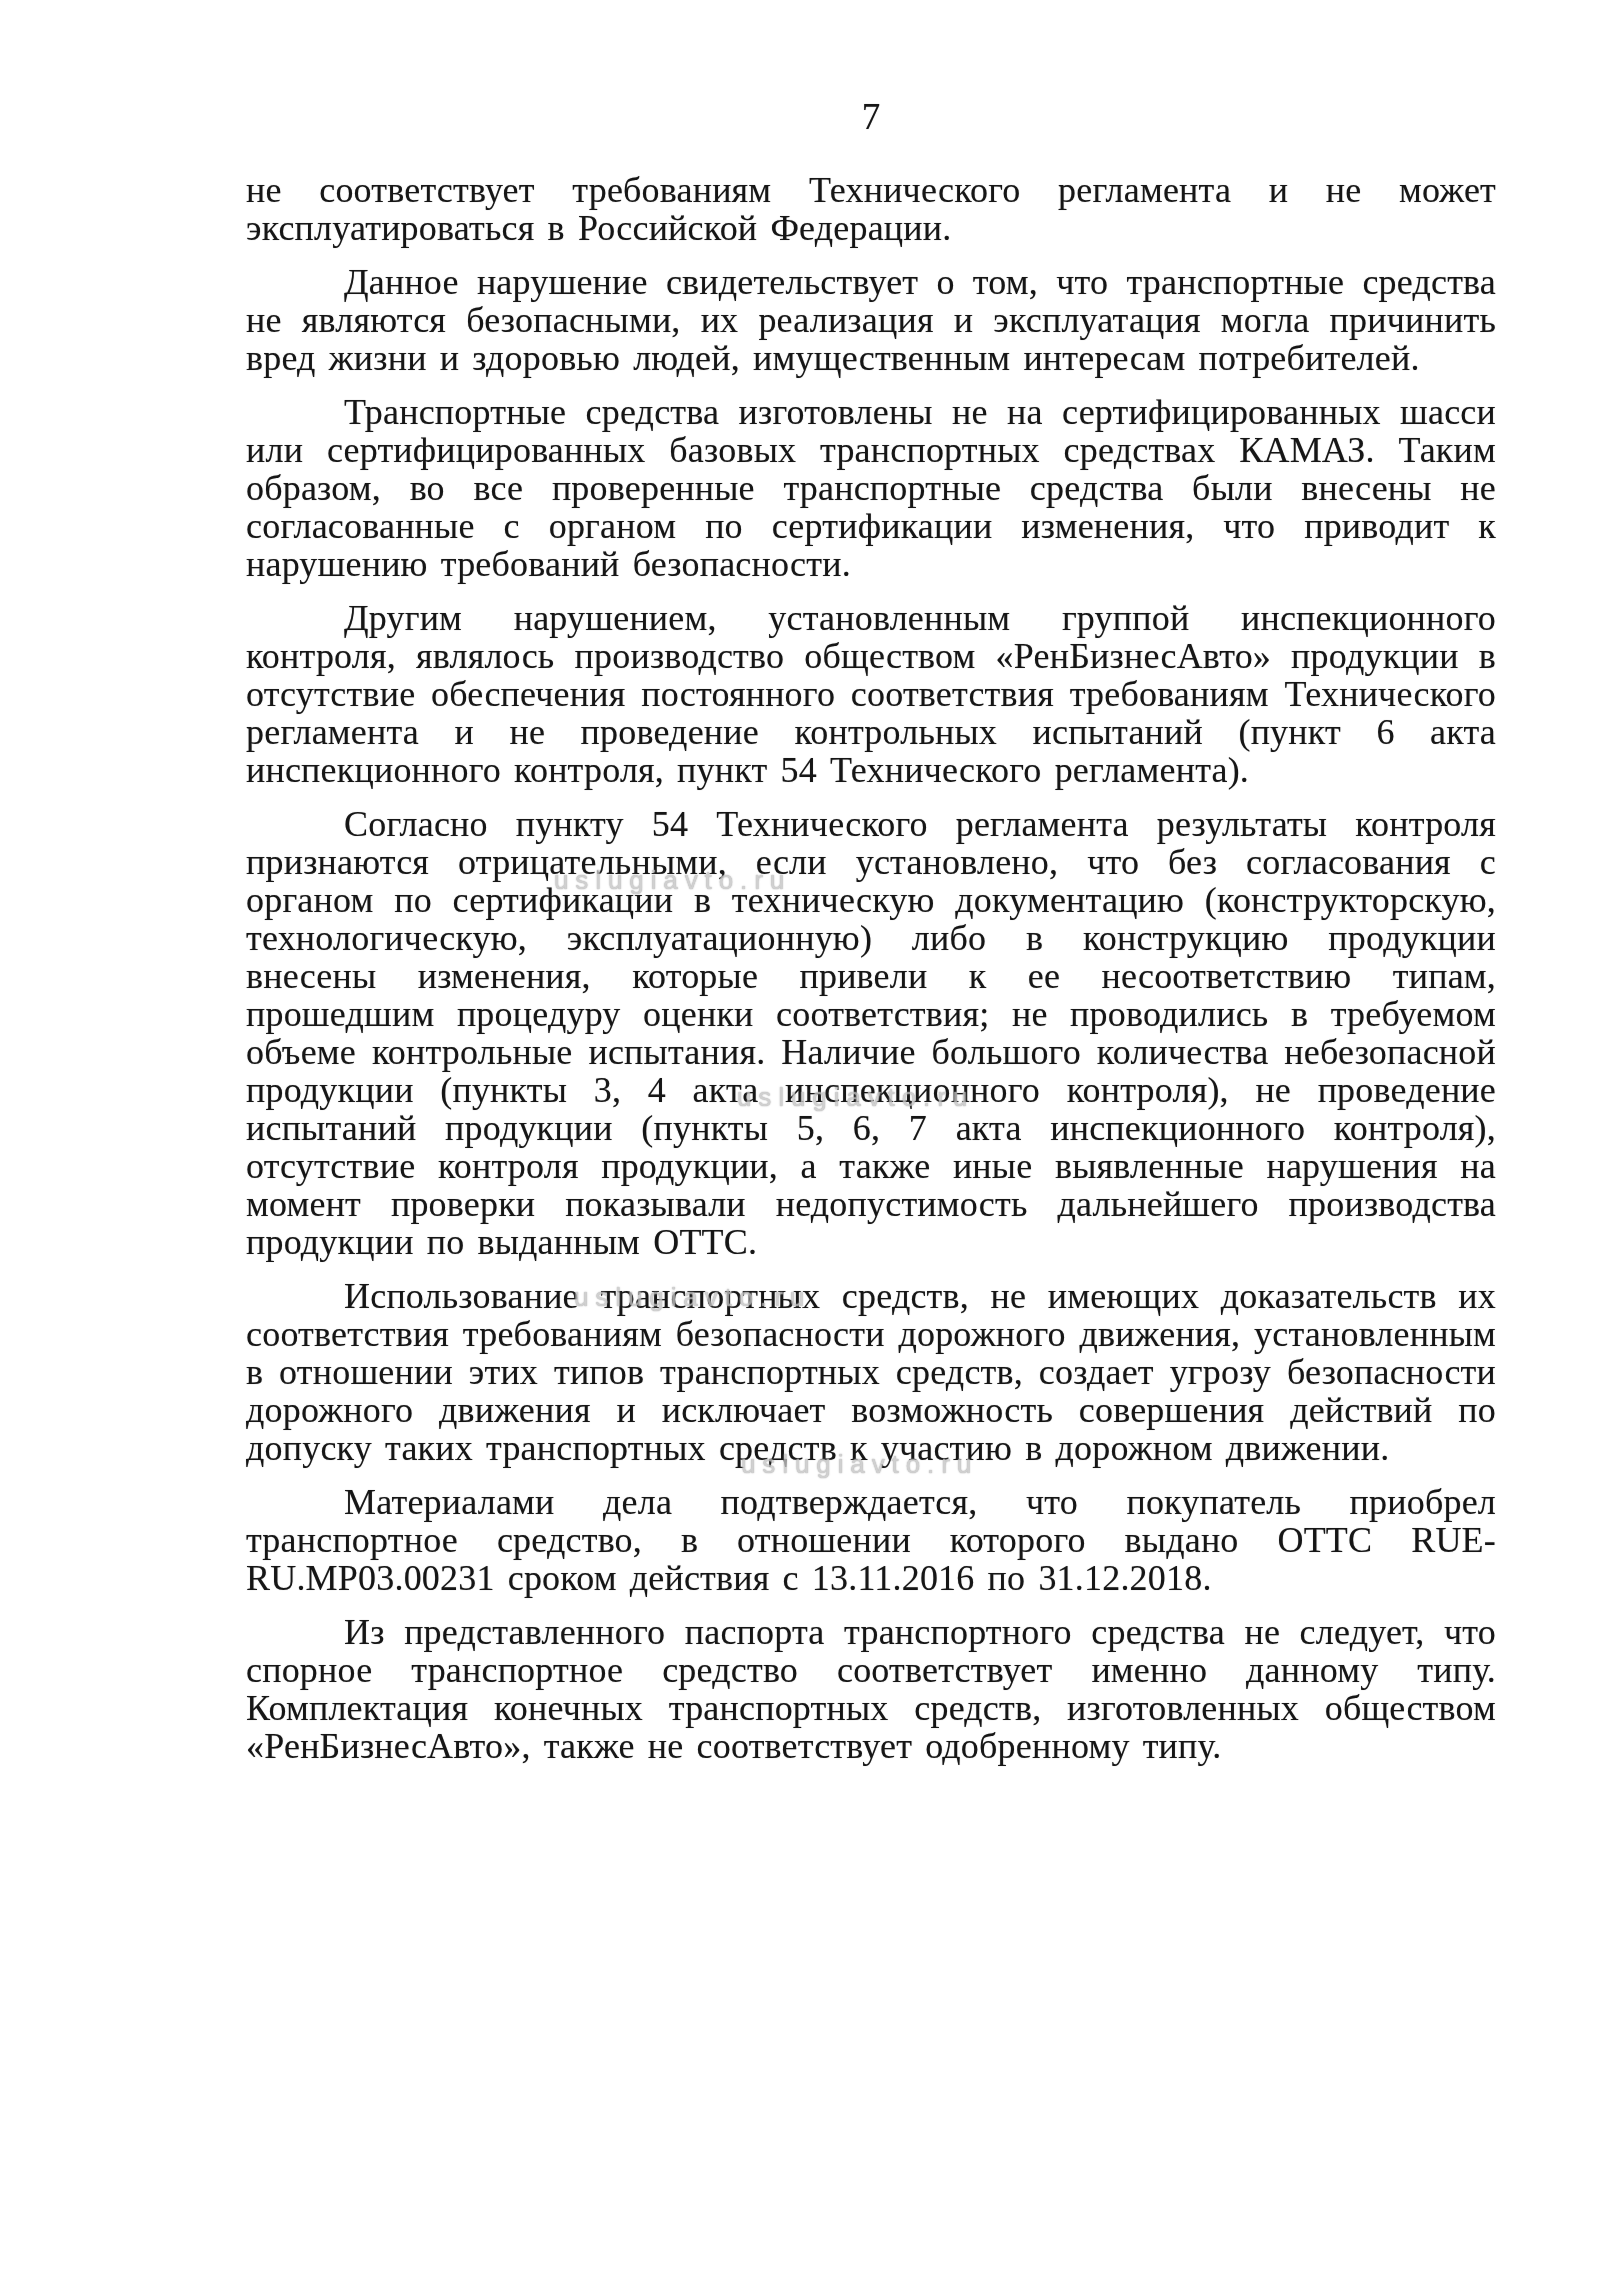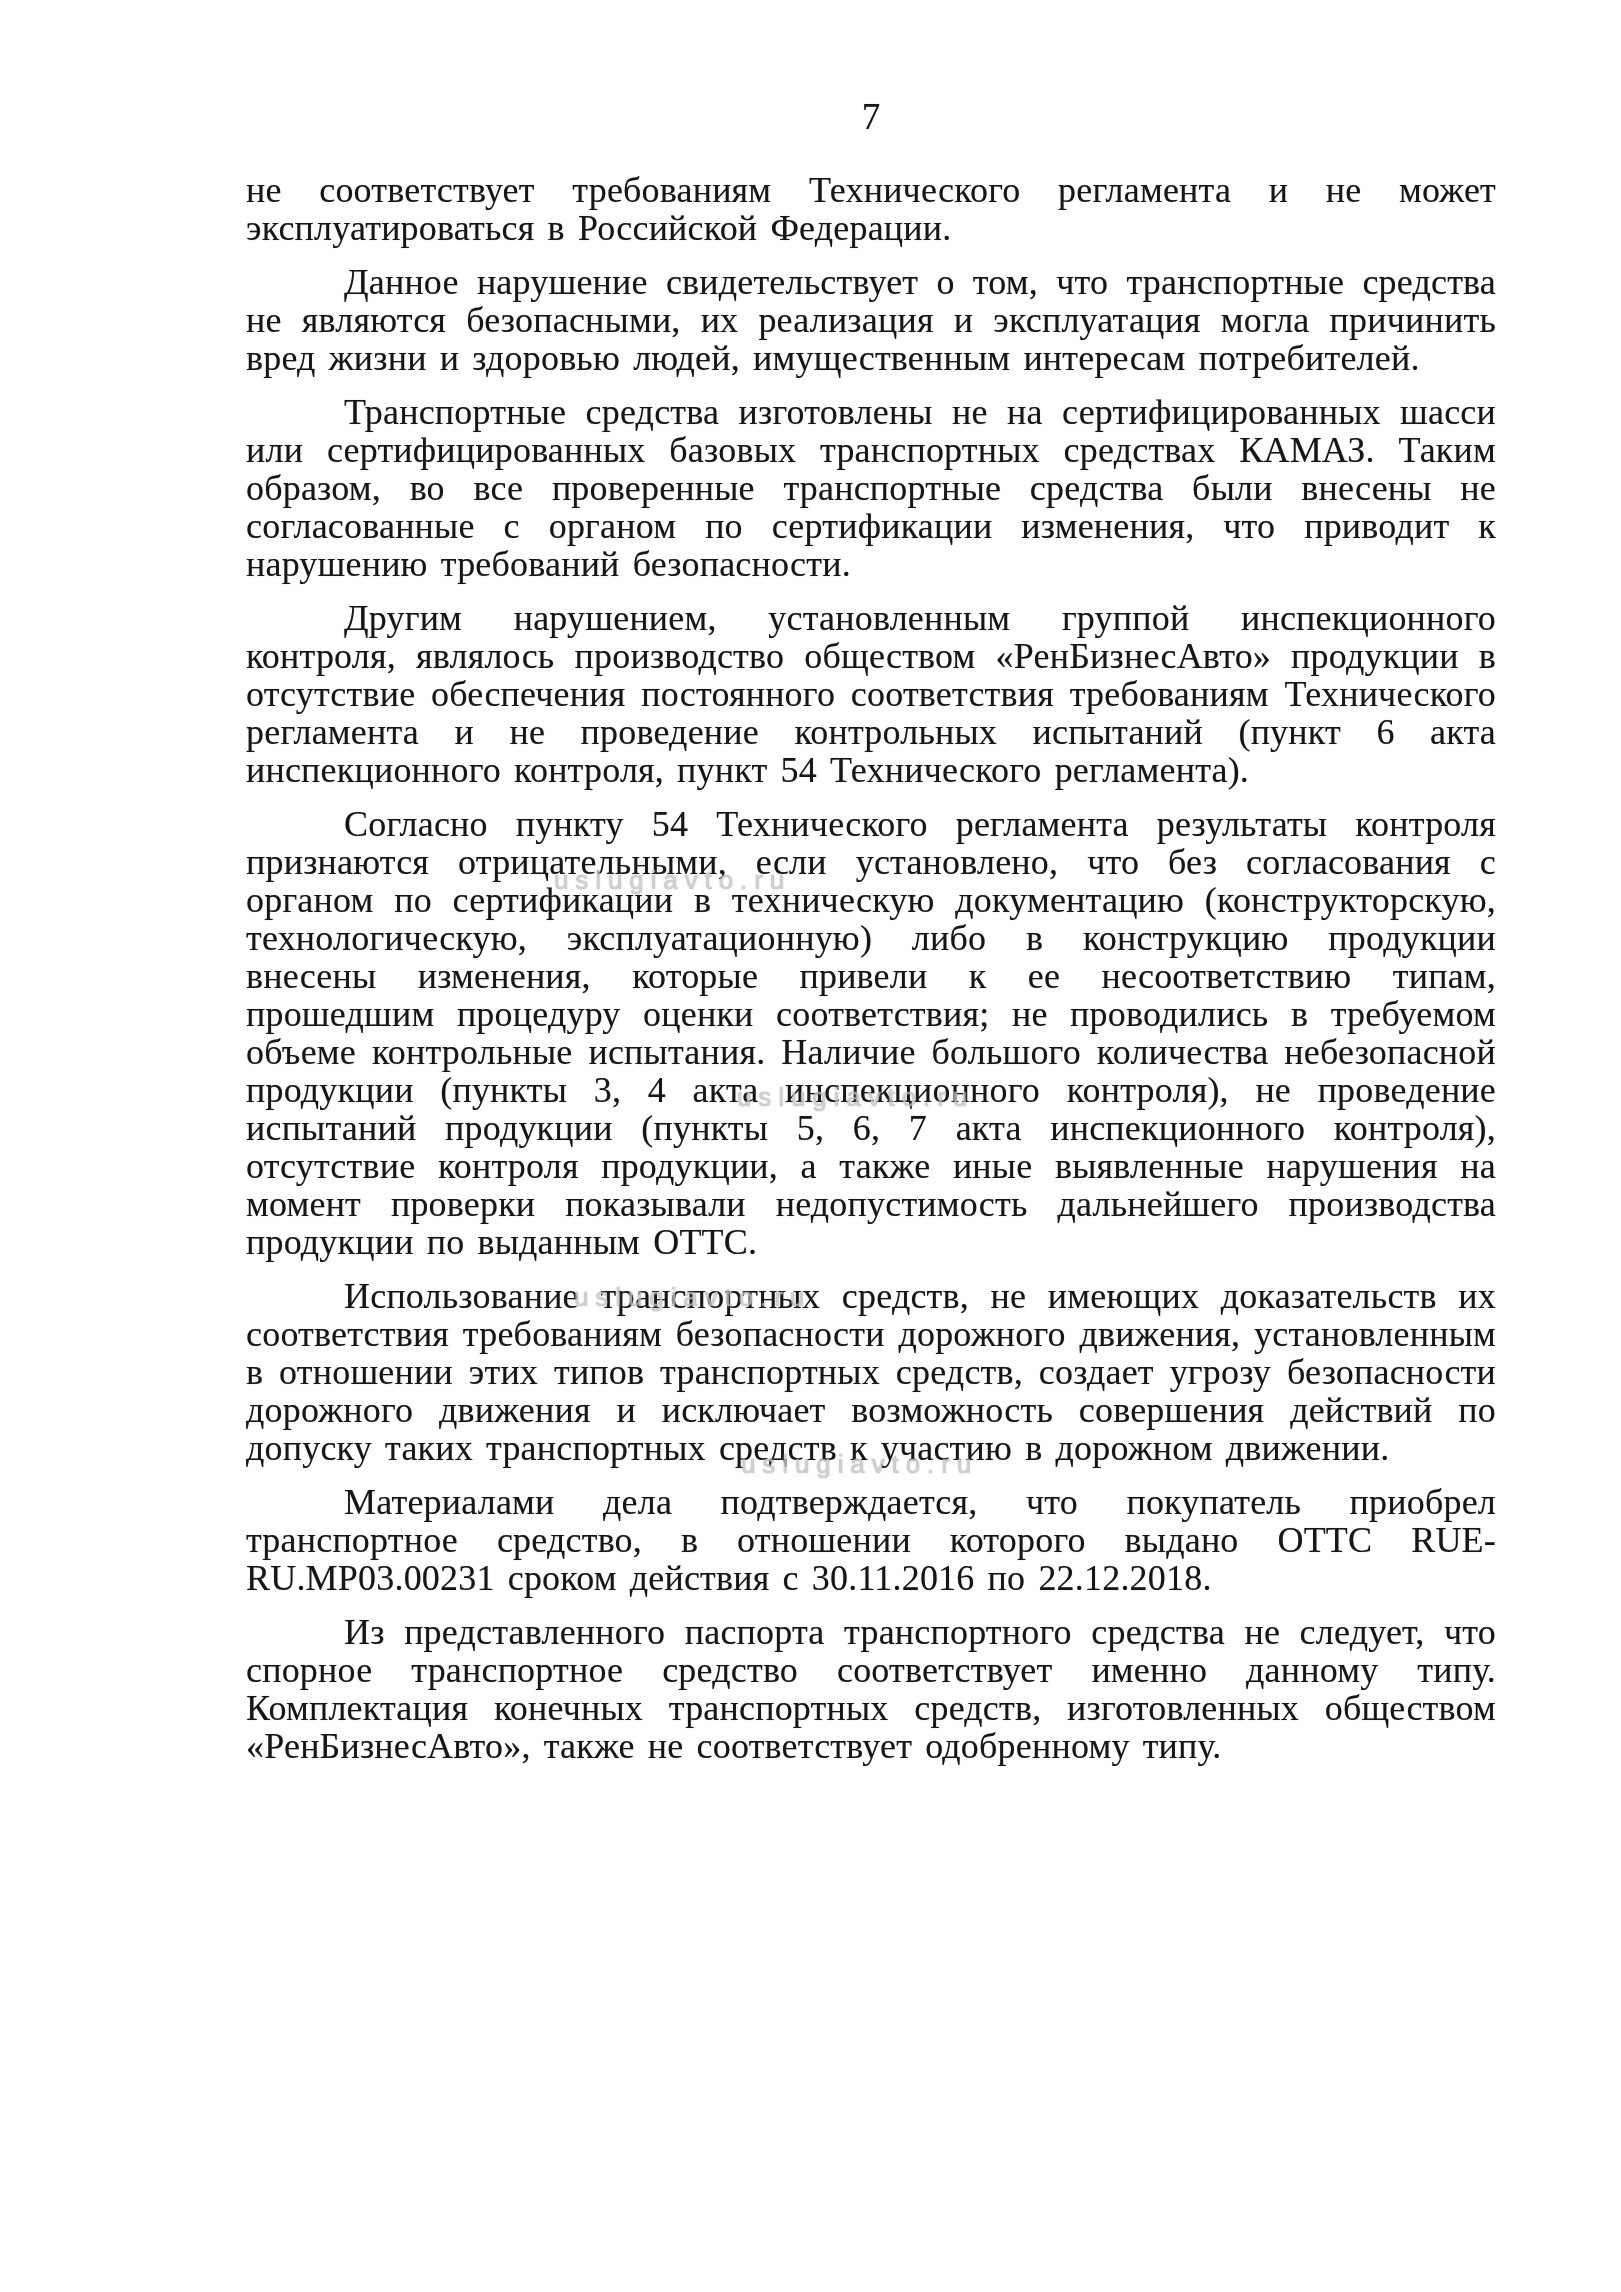--- a/index.html
+++ b/index.html
@@ -70,21 +70,21 @@
 <div class="scan-page">
   <div class="page-number">7</div>
 
   <div class="content">
       <p class="doc-par no-indent">не соответствует требованиям Технического регламента и не может эксплуатироваться в Российской Федерации.</p>
       <p class="doc-par">Данное нарушение свидетельствует о том, что транспортные средства не являются безопасными, их реализация и эксплуатация могла причинить вред жизни и здоровью людей, имущественным интересам потребителей.</p>
       <p class="doc-par">Транспортные средства изготовлены не на сертифицированных шасси или сертифицированных базовых транспортных средствах КАМАЗ. Таким образом, во все проверенные транспортные средства были внесены не согласованные с органом по сертификации изменения, что приводит к нарушению требований безопасности.</p>
       <p class="doc-par">Другим нарушением, установленным группой инспекционного контроля, являлось производство обществом «РенБизнесАвто» продукции в отсутствие обеспечения постоянного соответствия требованиям Технического регламента и не проведение контрольных испытаний (пункт 6 акта инспекционного контроля, пункт 54 Технического регламента).</p>
       <p class="doc-par">Согласно пункту 54 Технического регламента результаты контроля признаются отрицательными, если установлено, что без согласования с органом по сертификации в техническую документацию (конструкторскую, технологическую, эксплуатационную) либо в конструкцию продукции внесены изменения, которые привели к ее несоответствию типам, прошедшим процедуру оценки соответствия; не проводились в требуемом объеме контрольные испытания. Наличие большого количества небезопасной продукции (пункты 3, 4 акта инспекционного контроля), не проведение испытаний продукции (пункты 5, 6, 7 акта инспекционного контроля), отсутствие контроля продукции, а также иные выявленные нарушения на момент проверки показывали недопустимость дальнейшего производства продукции по выданным ОТТС.</p>
       <p class="doc-par">Использование транспортных средств, не имеющих доказательств их соответствия требованиям безопасности дорожного движения, установленным в отношении этих типов транспортных средств, создает угрозу безопасности дорожного движения и исключает возможность совершения действий по допуску таких транспортных средств к участию в дорожном движении.</p>
-      <p class="doc-par">Материалами дела подтверждается, что покупатель приобрел транспортное средство, в отношении которого выдано ОТТС RUE-RU.MP03.00231 сроком действия с 30.11.2016 по 22.12.2018.</p>
+      <p class="doc-par">Материалами дела подтверждается, что покупатель приобрел транспортное средство, в отношении которого выдано ОТТС RUE-RU.MP03.00231 сроком действия с 13.11.2016 по 31.12.2018.</p>
       <p class="doc-par">Из представленного паспорта транспортного средства не следует, что спорное транспортное средство соответствует именно данному типу. Комплектация конечных транспортных средств, изготовленных обществом «РенБизнесАвто», также не соответствует одобренному типу.</p>
     </div>
 
   <div id="watermark-layer">
       <div class="watermark" style="left: 554px; top: 863px;">uslugiavto.ru</div>
       <div class="watermark" style="left: 737px; top: 1080px;">uslugiavto.ru</div>
       <div class="watermark" style="left: 574px; top: 1280px;">uslugiavto.ru</div>
       <div class="watermark" style="left: 741px; top: 1447px;">uslugiavto.ru</div>
     </div>
 </div>

